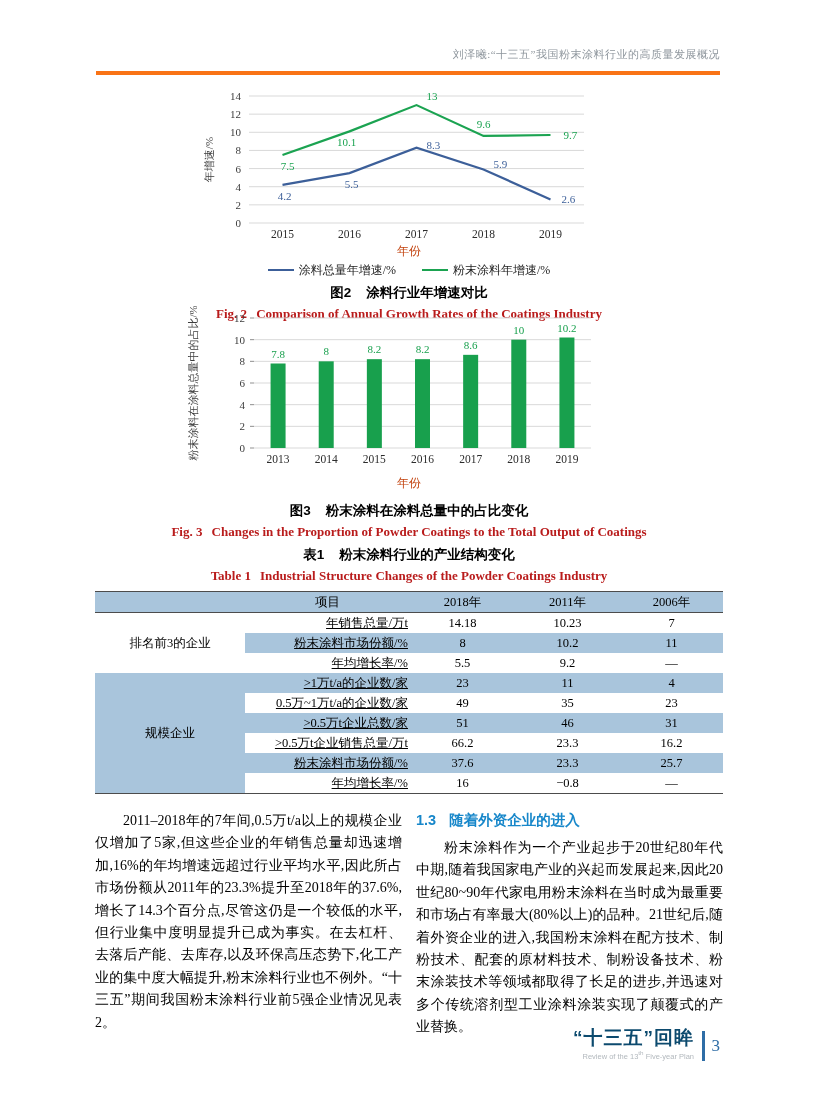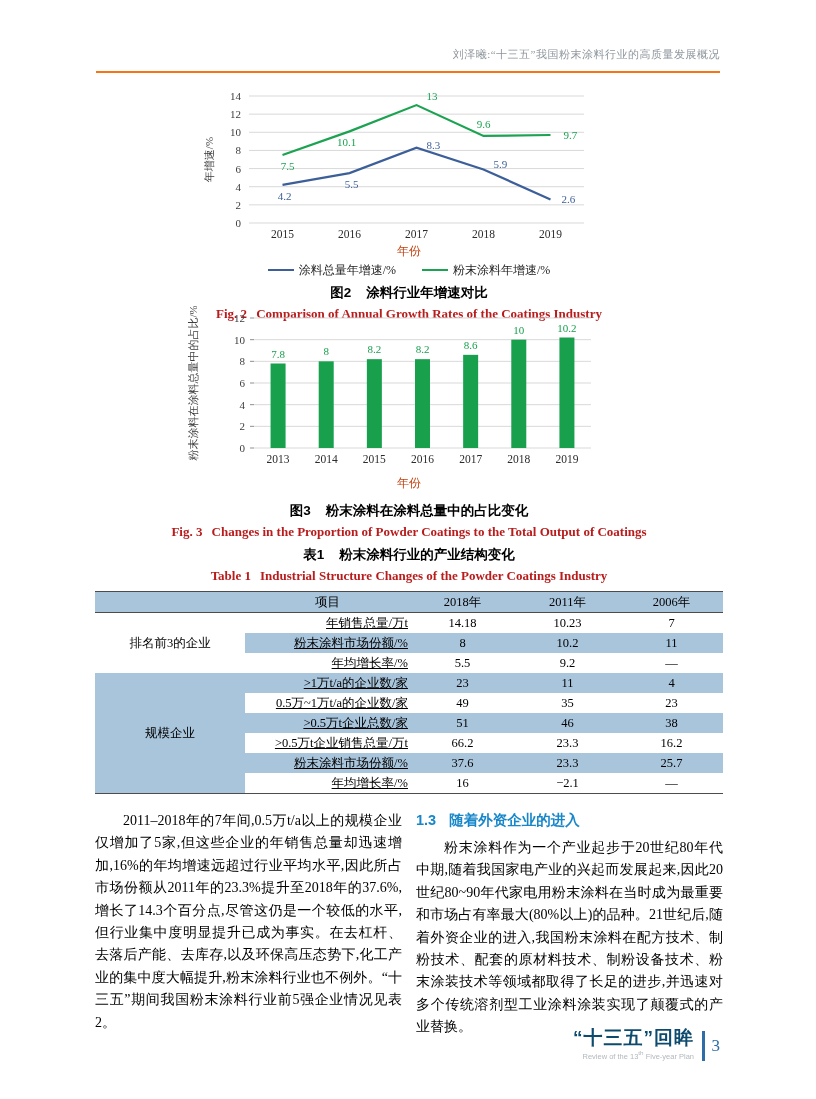--- a/index.html
+++ b/index.html
@@ -1,21 +1,21 @@
 <!DOCTYPE html>
 <html><head>
 <meta charset="utf-8">
 <style>
   html,body{margin:0;padding:0;background:#ffffff;}
   .page{position:relative;width:816px;height:1099px;background:#ffffff;overflow:hidden;
         font-family:"Liberation Serif","DejaVu Serif",serif;color:#000;}
 
   
   .header{position:absolute;left:96px;right:96px;top:44px;text-align:right;
-          padding-bottom:9px;border-bottom:2px solid #f97316;}
+          padding-bottom:9px;border-bottom:4px solid #f97316;}
   .header span{font-size:11px;color:#8d959c;letter-spacing:.5px;}
 
   
   .figblock{position:absolute;left:95px;width:628px;text-align:center;}
   .figblock svg{display:block;margin:0 auto;}
   .xlabel{font-size:12px;color:#c2410c;margin-top:0;line-height:14px;}
   .legend{display:flex;justify-content:center;align-items:center;gap:26px;margin-top:5px;height:14px;}
   .legend-item{display:flex;align-items:center;gap:5px;}
   .legend-swatch{display:inline-block;width:26px;height:2.5px;}
   .legend-text{font-size:12px;color:#222;line-height:12px;}
@@ -232,38 +232,38 @@
           <tr class="bg-w">
             <td class="item">0.5万~1万t/a的企业数/家</td>
             <td>49</td>
             <td>35</td>
             <td>23</td>
           </tr>
           <tr class="bg-b">
             <td class="item">&gt;0.5万t企业总数/家</td>
             <td>51</td>
             <td>46</td>
-            <td>38</td>
+            <td>31</td>
           </tr>
           <tr class="bg-w">
             <td class="item">&gt;0.5万t企业销售总量/万t</td>
             <td>66.2</td>
             <td>23.3</td>
             <td>16.2</td>
           </tr>
           <tr class="bg-b">
             <td class="item">粉末涂料市场份额/%</td>
             <td>37.6</td>
             <td>23.3</td>
             <td>25.7</td>
           </tr>
           <tr class="bg-w">
             <td class="item">年均增长率/%</td>
             <td>16</td>
-            <td>−2.1</td>
+            <td>−0.8</td>
             <td>—</td>
           </tr>
         </tbody>
     </table>
   </div>
 
   <div class="col col-left">
     <p>2011–2018年的7年间,0.5万t/a以上的规模企业仅增加了5家,但这些企业的年销售总量却迅速增加,16%的年均增速远超过行业平均水平,因此所占市场份额从2011年的23.3%提升至2018年的37.6%,增长了14.3个百分点,尽管这仍是一个较低的水平,但行业集中度明显提升已成为事实。在去杠杆、去落后产能、去库存,以及环保高压态势下,化工产业的集中度大幅提升,粉末涂料行业也不例外。“十三五”期间我国粉末涂料行业前5强企业情况见表2。</p>
   </div>
   <div class="col col-right">

